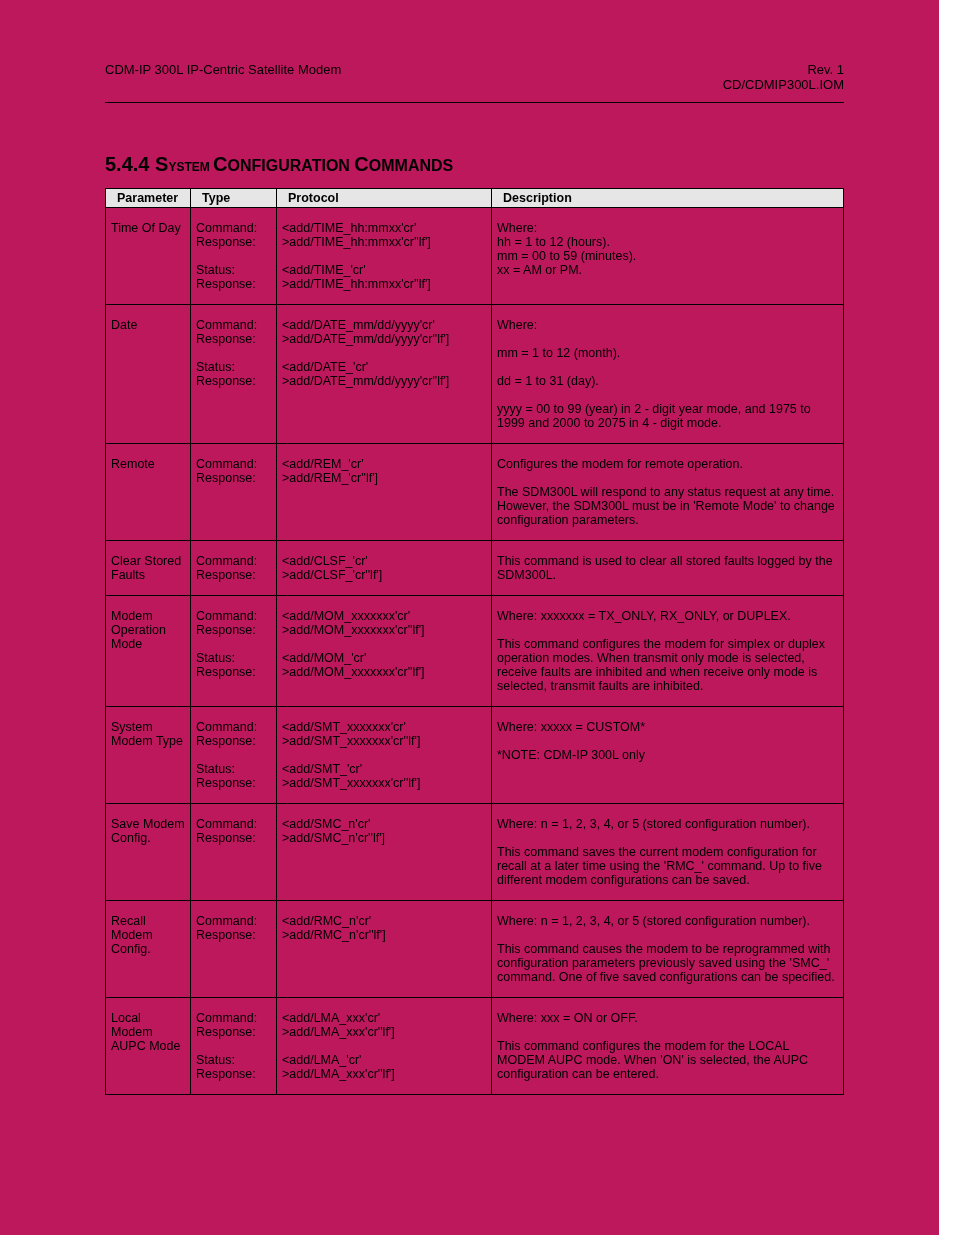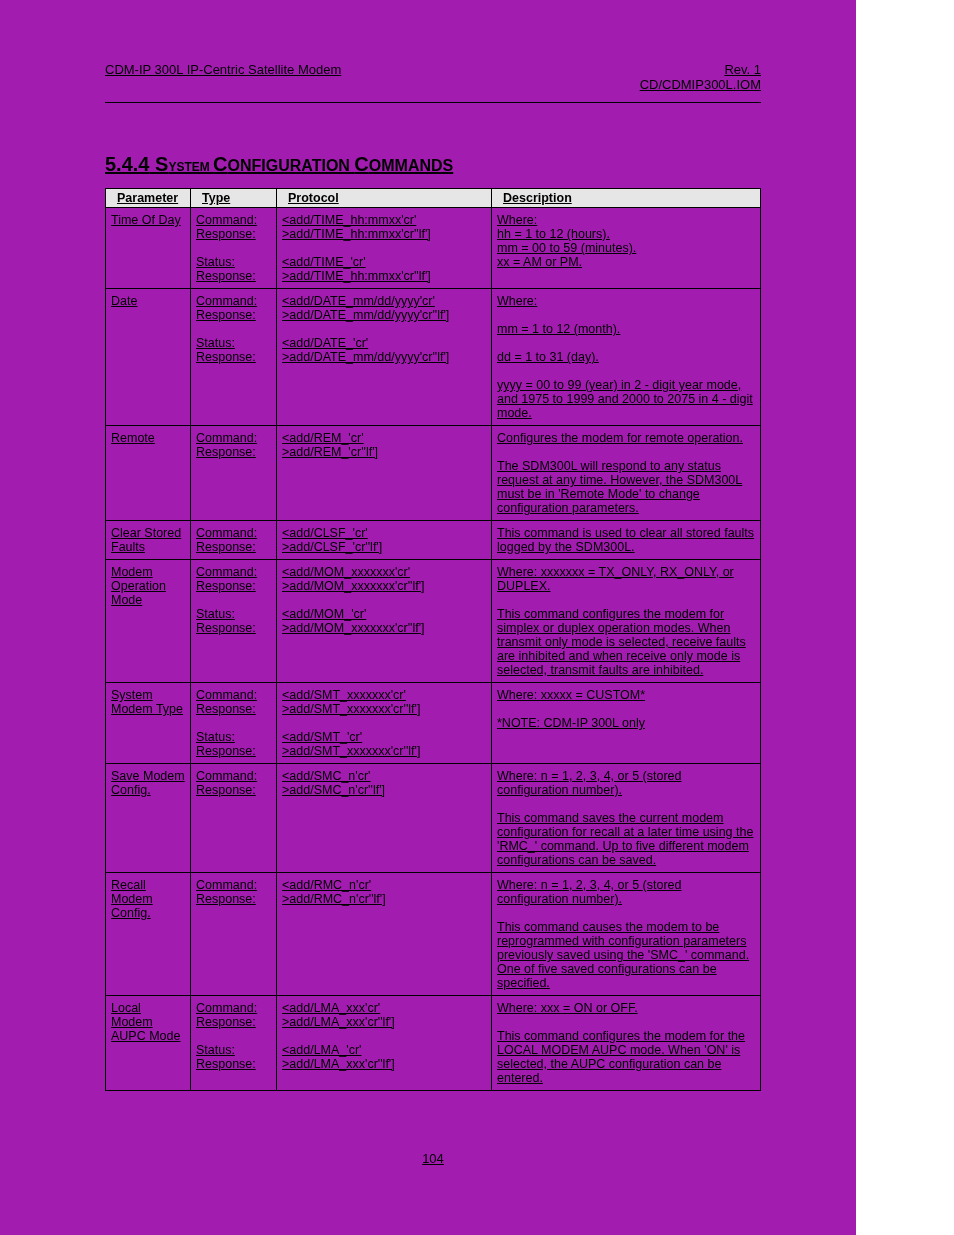--- a/index.html
+++ b/index.html
@@ -5,27 +5,26 @@
   @page { margin: 0; }
   body {
     font-family: Arial, Helvetica, sans-serif;
     font-size: 13px;
     color: #000;
     background: #fff;
     margin: 0;
     padding: 0;
   }
   .page {
-    width: 856px;
+    width: 939px;
     min-height: 1235px;
     box-sizing: border-box;
     padding: 62px 95px 30px 105px;
     position: relative;
-    background: #a21caf;
-    text-decoration: underline;
+    background: #be185d;
   }
   .hdr {
     display: flex;
     justify-content: space-between;
     font-size: 13px;
     margin-bottom: 2px;
   }
   .hdr-right { text-align: right; }
   .rule {
     border: 0; border-top: 1px solid #000;
@@ -38,21 +37,21 @@
     margin: 0 0 12px 0;
     font-variant: normal;
   }
   table.cmd {
     width: 100%;
     border-collapse: collapse;
     font-size: 12.5px;
   }
   table.cmd th, table.cmd td {
     border: 1px solid #000;
-    padding: 5px 5px;
+    padding: 13px 5px;
     text-align: left;
     vertical-align: top;
   }
   table.cmd th {
     background: #e6e6e6;
     font-weight: bold;
     padding: 2px 11px;
   }
   .col-param { width: 85px; }
   .col-type  { width: 86px; }
@@ -341,14 +340,13 @@
             </div>
           <div class="block">
               <span class="line">This command configures the modem for the LOCAL MODEM AUPC mode. When 'ON' is selected, the AUPC configuration can be entered.</span>
             </div>
         </td>
       </tr>
 
     </tbody>
   </table>
 
-  <div class="footer-pagenum">104</div>
 </div>
 
 </body></html>

